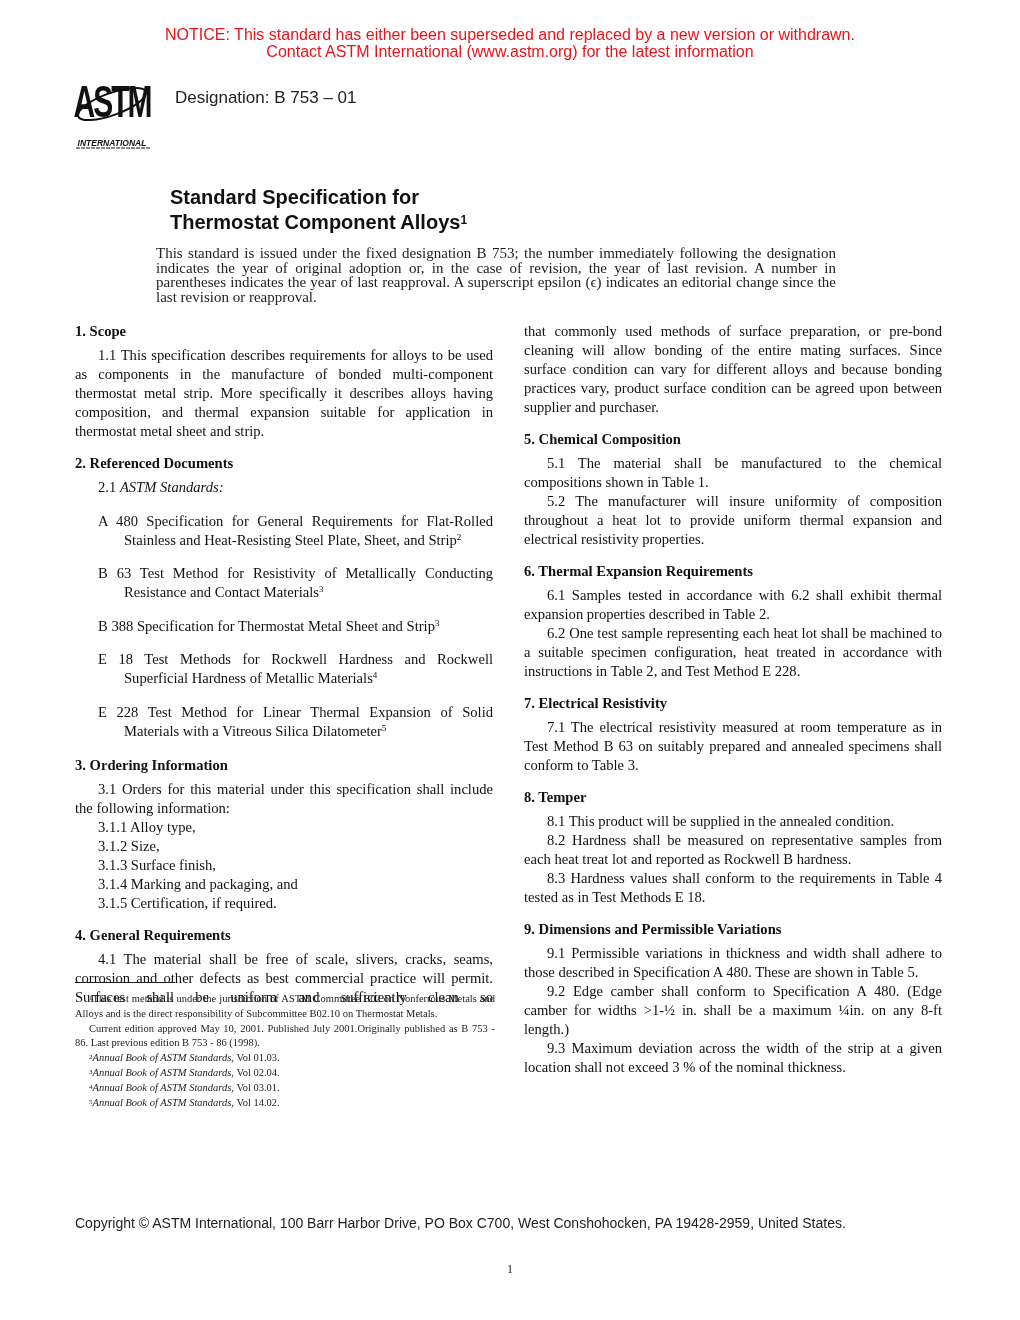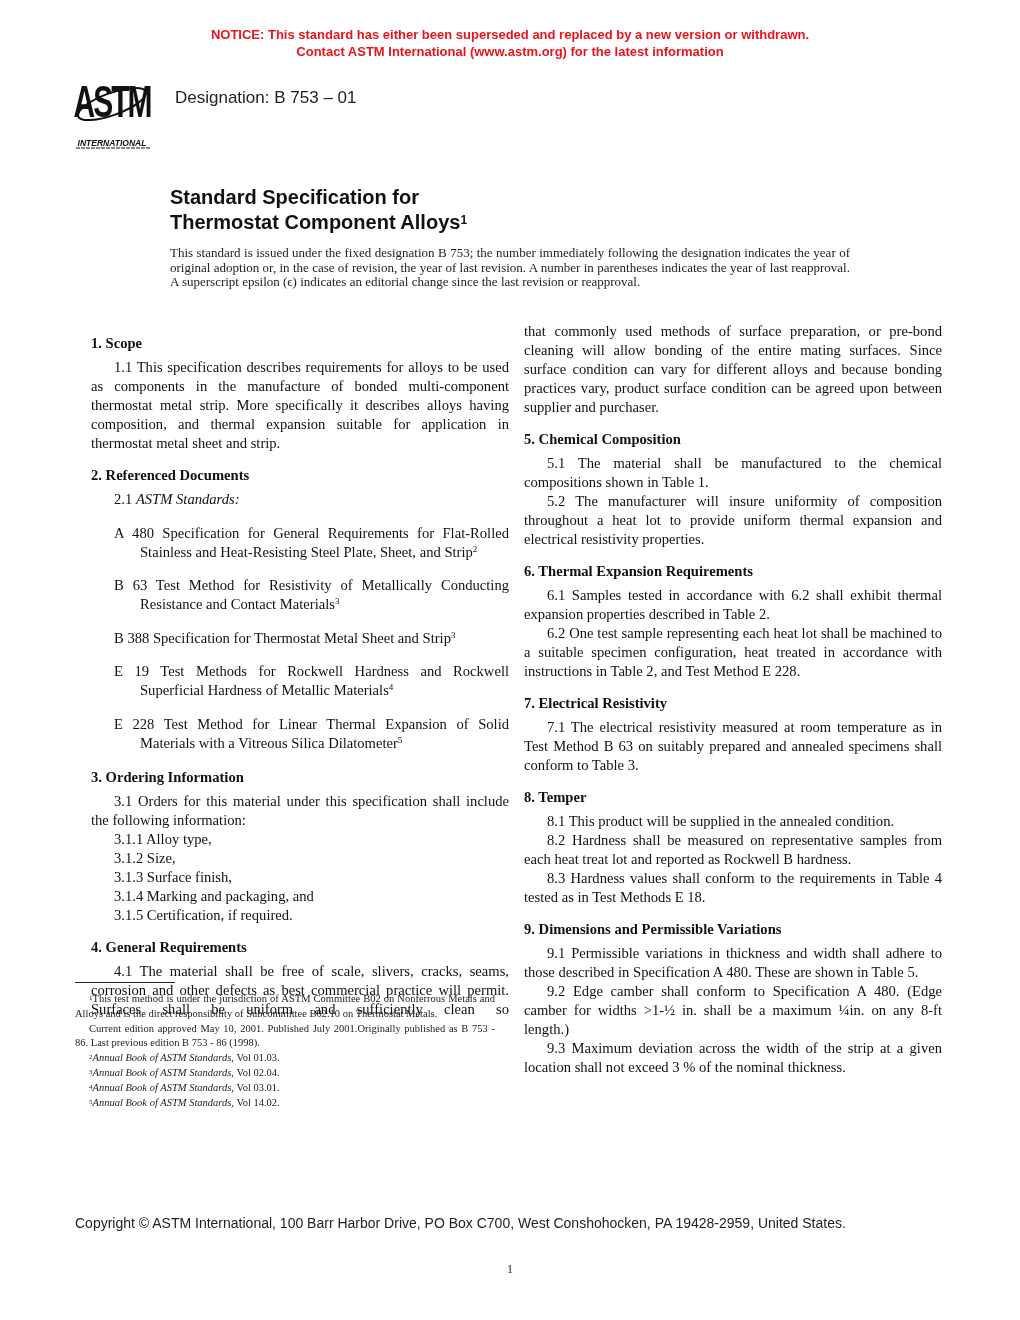--- a/index.html
+++ b/index.html
@@ -1,29 +1,29 @@
 <!DOCTYPE html>
 <html><head>
 <meta charset="utf-8">
 <style>
   html, body { margin: 0; padding: 0; background: #ffffff; }
   body { width: 1020px; height: 1320px; position: relative; overflow: hidden; color: #111; }
   .notice { position: absolute; top: 26px; left: 0; width: 1020px; text-align: center;
-    font-family: "Liberation Sans", sans-serif; font-weight: bold; color: #e8141b; font-size: 13px; line-height: 17px; }
+    font-family: "Liberation Sans", sans-serif; font-weight: normal; color: #e8141b; font-size: 16px; line-height: 17px; }
   .logo { position: absolute; left: 70px; top: 74px; width: 92px; height: 76px; }
   .designation { position: absolute; left: 175px; top: 88px; font-family: "Liberation Sans", sans-serif;
     font-size: 17px; color: #222; }
   .title { position: absolute; left: 170px; top: 185px; font-family: "Liberation Sans", sans-serif;
     font-weight: bold; font-size: 20px; line-height: 25px; color: #111; }
   .title sup { font-size: 12px; vertical-align: top; position: relative; top: -2px; }
-  .preamble { position: absolute; left: 170px; top: 246px; width: 680px; font-family: "Liberation Serif", serif;
-    font-size: 13px; line-height: 14.5px; color: #222; text-align: justify; }
+  .preamble { position: absolute; left: 156px; top: 246px; width: 680px; font-family: "Liberation Serif", serif;
+    font-size: 15px; line-height: 14.5px; color: #222; text-align: justify; }
   .col { position: absolute; top: 322px; width: 418px; font-family: "Liberation Serif", serif;
     font-size: 14.6px; line-height: 19px; color: #111; }
-  .col.left { left: 91px; margin-top: 12px; }
+  .col.left { left: 75px; }
   .col.right { left: 524px; }
   .h { font-weight: bold; margin: 0 0 5px 0; }
   .p { text-align: justify; text-indent: 23px; margin: 0; }
   .p.noind { text-indent: 0; }
   .sec { margin-bottom: 13px; }
   .ref { padding-left: 26px; text-indent: -26px; margin-left: 0; text-align: justify; }
   .item { padding-left: 23px; }
   sup.fn { font-size: 9px; vertical-align: top; position: relative; top: -3px; }
   em { font-style: italic; }
   .fnrule { position: absolute; left: 75px; top: 982px; width: 100px; height: 1px; background: #222; }
@@ -67,21 +67,21 @@
     <p class="p">1.1 This specification describes requirements for alloys to be used as components in the manufacture of bonded multi-component thermostat metal strip. More specifically it describes alloys having composition, and thermal expansion suitable for application in thermostat metal sheet and strip.</p>
   </div>
 
   <div class="sec">
     <div class="h">2. Referenced Documents</div>
     <p class="p"><span>2.1</span> <em>ASTM Standards:</em></p>
     <div class="item">
       <p class="ref"><span>A 480 Specification for General Requirements for Flat-Rolled Stainless and Heat-Resisting Steel Plate, Sheet, and Strip</span><sup class="fn">2</sup></p>
       <p class="ref"><span>B 63 Test Method for Resistivity of Metallically Conducting Resistance and Contact Materials</span><sup class="fn">3</sup></p>
       <p class="ref"><span>B 388 Specification for Thermostat Metal Sheet and Strip</span><sup class="fn">3</sup></p>
-      <p class="ref"><span>E 19 Test Methods for Rockwell Hardness and Rockwell Superficial Hardness of Metallic Materials</span><sup class="fn">4</sup></p>
+      <p class="ref"><span>E 18 Test Methods for Rockwell Hardness and Rockwell Superficial Hardness of Metallic Materials</span><sup class="fn">4</sup></p>
       <p class="ref"><span>E 228 Test Method for Linear Thermal Expansion of Solid Materials with a Vitreous Silica Dilatometer</span><sup class="fn">5</sup></p>
     </div>
   </div>
 
   <div class="sec">
     <div class="h">3. Ordering Information</div>
     <p class="p">3.1 Orders for this material under this specification shall include the following information:</p>
     <div class="item">
       <div>3.1.1  Alloy type,</div>
       <div>3.1.2  Size,</div>

